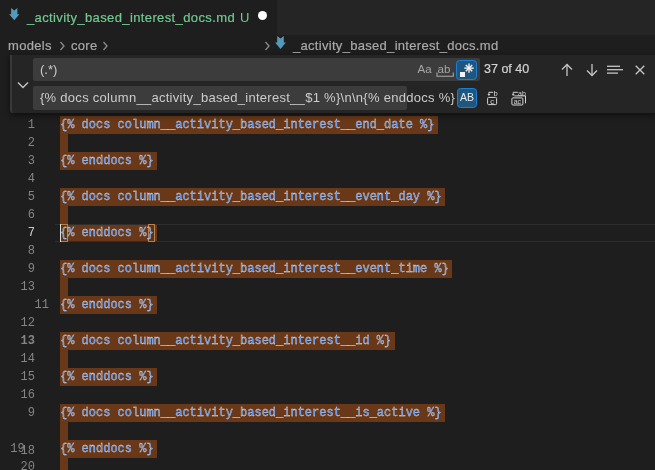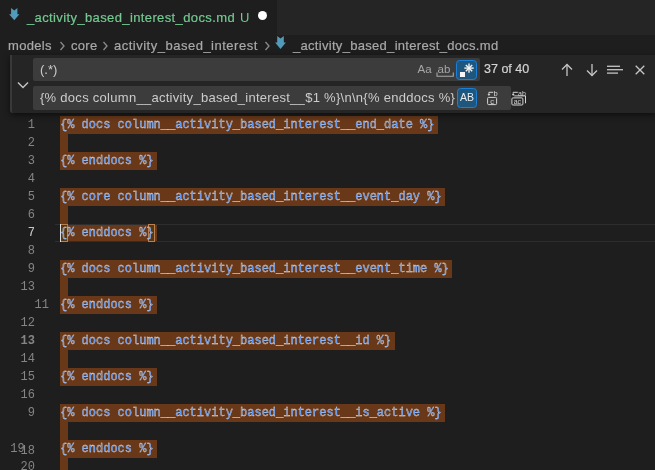--- a/index.html
+++ b/index.html
@@ -45,21 +45,20 @@
 
   <div id="crumbs">
     <span class="crumbtxt" style="left:8px">models</span>
     <svg class="abs" style="left:58px;top:5.5px" width="8" height="10" viewBox="0 0 8 10">
       <polyline points="2.5,1 6,5 2.5,9" fill="none" stroke="#8a8a8a" stroke-width="1.3"></polyline>
     </svg>
     <span class="crumbtxt" style="left:71px">core</span>
     <svg class="abs" style="left:101px;top:5.5px" width="8" height="10" viewBox="0 0 8 10">
       <polyline points="2.5,1 6,5 2.5,9" fill="none" stroke="#8a8a8a" stroke-width="1.3"></polyline>
     </svg>
-    <span class="crumbtxt" style="left:114px;letter-spacing:0.5px">activity_based_interest</span>
     <svg class="abs" style="left:263px;top:5.5px" width="8" height="10" viewBox="0 0 8 10">
       <polyline points="2.5,1 6,5 2.5,9" fill="none" stroke="#8a8a8a" stroke-width="1.3"></polyline>
     </svg>
     <svg class="abs" style="left:274.8px;top:1.4px" width="11" height="13" viewBox="0 0 10.5 12.4">
       <polygon fill="#519aba" points="2.1,0 5.25,2.5 8.4,0 8.4,6.2 10.4,6.2 5.25,12.3 0.1,6.2 2.1,6.2"></polygon>
     </svg>
     <span class="crumbtxt" style="left:293px">_activity_based_interest_docs.md</span>
   </div>
 
   <div id="editor">
@@ -98,21 +97,21 @@
     <div class="ln" style="top:440px;text-align:center;">19</div>
     <div class="hl" style="top:440px;width:97.10000000000001px"></div>
     <div class="ln" style="top:458px;">20</div>
     <div class="hl" style="top:458px;width:7.5px"></div>
     <div style="position:absolute;left:55px;top:224px;width:600px;height:18px;box-sizing:border-box;border-top:1px solid #2e2e2e;border-bottom:1px solid #2e2e2e"></div>
     <div style="position:absolute;left:60.3px;top:224px;width:7.4px;height:18px;box-sizing:border-box;background:#573613;border:1px solid #bb8050"></div>
     <div style="position:absolute;left:147.5px;top:224px;width:7.4px;height:18px;box-sizing:border-box;background:#573613;border:1px solid #bb8050"></div>
     <div style="position:absolute;left:59.6px;top:224px;width:1.4px;height:18px;background:#dedede"></div>
     <div class="code" style="top:116px">{% docs column__activity_based_interest__end_date %}</div>
     <div class="code" style="top:152px">{% enddocs %}</div>
-    <div class="code" style="top:188px">{% core column__activity_based_interest__event_day %}</div>
+    <div class="code" style="top:188px">{% docs column__activity_based_interest__event_day %}</div>
     <div class="code" style="top:224px">{% enddocs %}</div>
     <div class="code" style="top:260px">{% docs column__activity_based_interest__event_time %}</div>
     <div class="code" style="top:296px">{% enddocs %}</div>
     <div class="code" style="top:332px">{% docs column__activity_based_interest__id %}</div>
     <div class="code" style="top:368px">{% enddocs %}</div>
     <div class="code" style="top:404px">{% docs column__activity_based_interest__is_active %}</div>
     <div class="code" style="top:440px">{% enddocs %}</div>
   </div>
 
   <div id="findw"></div>
@@ -167,21 +166,21 @@
     </g>
   </svg>
 
   <svg class="icon" style="left:634.5px;top:65px" width="10" height="10" viewBox="0 0 10 10">
     <g stroke="#c5c5c5" stroke-width="1.3">
       <line x1="0.7" y1="0.7" x2="9.3" y2="9.3"></line>
       <line x1="9.3" y1="0.7" x2="0.7" y2="9.3"></line>
     </g>
   </svg>
 
-  <div class="finput" style="left:33px;top:86px;width:478px">
+  <div class="finput" style="left:33px;top:86px;width:374px">
     <div class="ftext" id="reptext" style="letter-spacing:0.28px">{% docs column__activity_based_interest__$1 %}\n\n{% enddocs %}</div>
   </div>
 
   <div class="optbtn" style="left:457px;top:88px;width:20px;height:19.5px"></div>
   <div class="abs" style="left:457px;top:88px;width:20px;height:19.5px;line-height:19.5px;text-align:center;font-size:10.5px;color:#ececec">AB</div>
 
   <svg class="icon" style="left:486px;top:90px" width="13" height="16" viewBox="0 0 13 16">
     <g fill="none" stroke="#d4d4d4" stroke-width="1">
       <path d="M7.2,2.3 H2.9 V3.9"></path>
       <rect x="1.6" y="7.4" width="9" height="7.2" rx="1"></rect>

